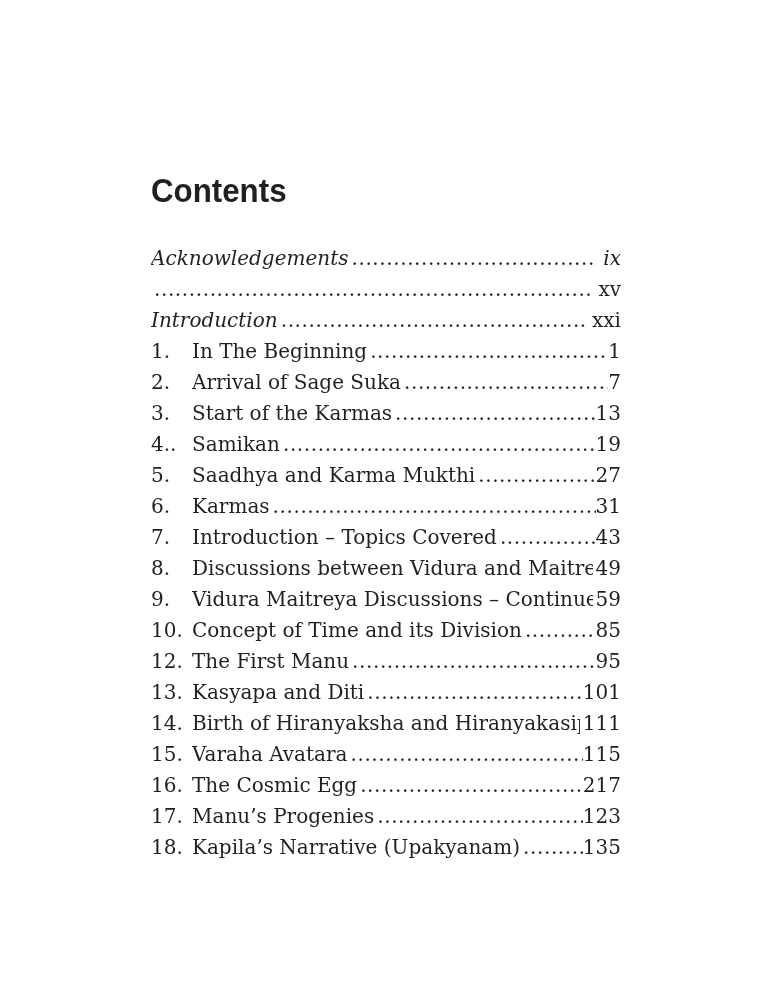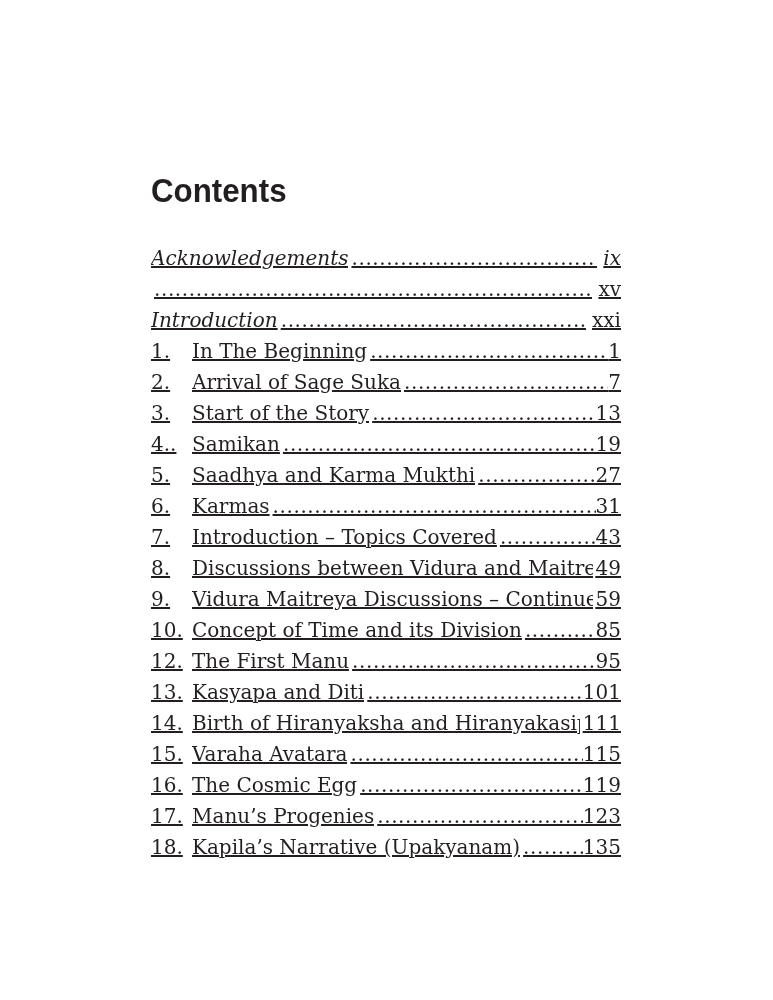--- a/index.html
+++ b/index.html
@@ -34,21 +34,20 @@
     width: 470px;
     font-size: 20px;
     color: #231f20;
   }
   .row {
     display: flex;
     align-items: baseline;
     height: 31px;
     line-height: 31px;
     white-space: nowrap;
-    text-decoration: underline;
   }
   .num { flex: 0 0 41px; }
   .title { flex: 0 1 auto; overflow: hidden; text-align: right; }
   .label { flex: 0 1 auto; overflow: hidden; font-style: italic; }
   .dots {
     flex: 1 1 0;
     overflow: hidden;
     padding-left: 3px;
     min-width: 0;
   }
@@ -91,21 +90,21 @@
       <span class="page">1</span>
     </div>
     <div class="row">
       <span class="num">2.</span>
       <span class="title">Arrival of Sage Suka</span>
       <span class="dots"></span>
       <span class="page">7</span>
     </div>
     <div class="row">
       <span class="num">3.</span>
-      <span class="title">Start of the Story</span>
+      <span class="title">Start of the Karmas</span>
       <span class="dots"></span>
       <span class="page">13</span>
     </div>
     <div class="row">
       <span class="num">4..</span>
       <span class="title">Samikan</span>
       <span class="dots"></span>
       <span class="page">19</span>
     </div>
     <div class="row">
@@ -165,21 +164,21 @@
     <div class="row">
       <span class="num">15.</span>
       <span class="title">Varaha Avatara</span>
       <span class="dots"></span>
       <span class="page">115</span>
     </div>
     <div class="row">
       <span class="num">16.</span>
       <span class="title">The Cosmic Egg</span>
       <span class="dots"></span>
-      <span class="page">119</span>
+      <span class="page">217</span>
     </div>
     <div class="row">
       <span class="num">17.</span>
       <span class="title">Manu’s Progenies</span>
       <span class="dots"></span>
       <span class="page">123</span>
     </div>
     <div class="row">
       <span class="num">18.</span>
       <span class="title">Kapila’s Narrative (Upakyanam)</span>

